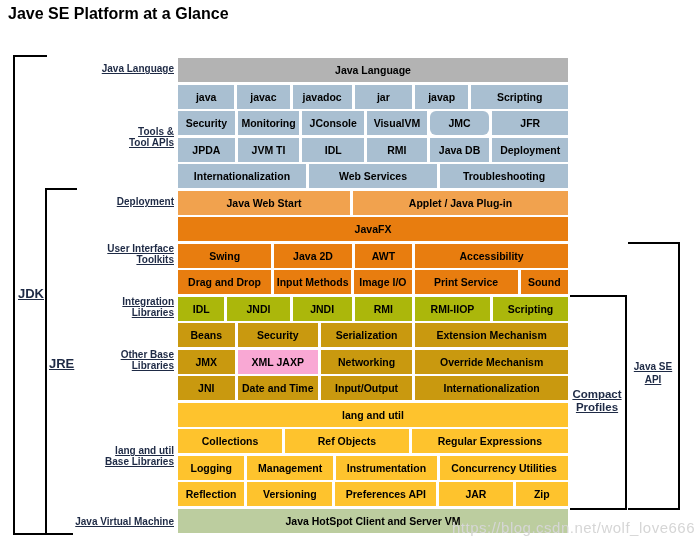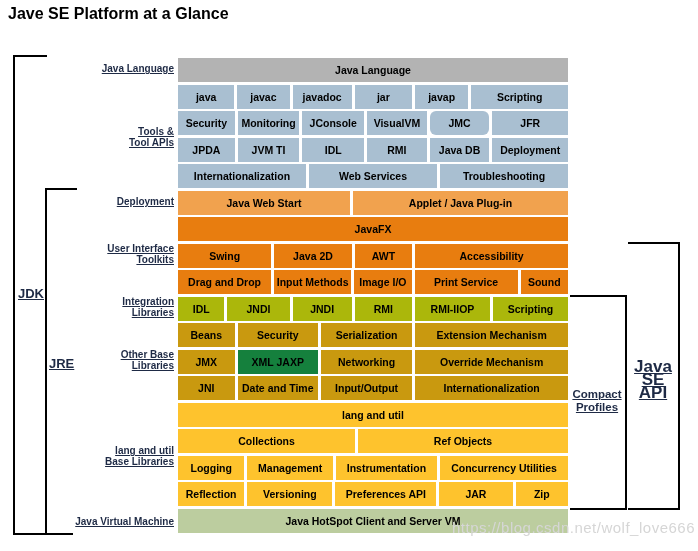--- a/index.html
+++ b/index.html
@@ -42,21 +42,21 @@
   .api-bracket-bottom { position:absolute; left:628px; top:508px; width:52px; height:2px; background:#000; }
   .compact-bracket { position:absolute; left:570px; top:295px; width:55px; height:213px;
     border-top:2px solid #000; border-right:2px solid #000; }
   .compact-bracket-bottom { position:absolute; left:570px; top:508px; width:57px; height:2px; background:#000; }
 
   
   .side-label { position:absolute; font-weight:bold; color:#1e2a45; text-decoration:underline; }
   .jdk-label { left:18px; top:286px; font-size:13px; }
   .jre-label { left:49px; top:356px; font-size:13px; }
   .java-se-api-label { left:627px; top:360px; width:52px; text-align:center;
-    font-size:17px; line-height:13px; }
+    font-size:10px; line-height:13px; }
   .compact-profiles-label { left:568px; top:388px; width:58px; text-align:center;
     font-size:11.5px; line-height:13px; }
 
   .watermark { position:absolute; right:3px; top:519px; font-size:15px;
     color:#d6d6d6; letter-spacing:0.5px; }
 </style>
 </head>
 <body>
 
 <div class="page">
@@ -148,36 +148,37 @@
         <div class="cell" style="background: rgb(171, 183, 11); flex-grow: 76;">Scripting</div>
       </div>
       <div class="row">
         <div class="cell" style="background: rgb(201, 153, 15); flex-grow: 57;">Beans</div>
         <div class="cell" style="background: rgb(201, 153, 15); flex-grow: 81;">Security</div>
         <div class="cell" style="background: rgb(201, 153, 15); flex-grow: 92;">Serialization</div>
         <div class="cell" style="background: rgb(201, 153, 15); flex-grow: 154;">Extension Mechanism</div>
       </div>
       <div class="row">
         <div class="cell" style="background: rgb(201, 153, 15); flex-grow: 57;">JMX</div>
-        <div class="cell" style="background: #15803d; flex-grow: 81;">XML JAXP</div>
+        <div class="cell" style="background: #f9a8d4; flex-grow: 81;">XML JAXP</div>
         <div class="cell" style="background: rgb(201, 153, 15); flex-grow: 92;">Networking</div>
         <div class="cell" style="background: rgb(201, 153, 15); flex-grow: 154;">Override Mechanism</div>
       </div>
       <div class="row">
         <div class="cell" style="background: rgb(201, 153, 15); flex-grow: 57;">JNI</div>
         <div class="cell" style="background: rgb(201, 153, 15); flex-grow: 81;">Date and Time</div>
         <div class="cell" style="background: rgb(201, 153, 15); flex-grow: 92;">Input/Output</div>
         <div class="cell" style="background: rgb(201, 153, 15); flex-grow: 154;">Internationalization</div>
       </div>
       <div class="row">
         <div class="cell" style="background: rgb(254, 195, 45); flex-grow: 390;">lang and util</div>
       </div>
       <div class="row">
         <div class="cell" style="background: rgb(254, 195, 45); flex-grow: 86;">Collections</div>
         <div class="cell" style="background: rgb(254, 195, 45); flex-grow: 102;">Ref Objects</div>
+        <div class="cell" style="background: rgb(254, 195, 45); flex-grow: 129;">Regular Expressions</div>
       </div>
       <div class="row">
         <div class="cell" style="background: rgb(254, 195, 45); flex-grow: 67;">Logging</div>
         <div class="cell" style="background: rgb(254, 195, 45); flex-grow: 86;">Management</div>
         <div class="cell" style="background: rgb(254, 195, 45); flex-grow: 102;">Instrumentation</div>
         <div class="cell" style="background: rgb(254, 195, 45); flex-grow: 129;">Concurrency Utilities</div>
       </div>
       <div class="row">
         <div class="cell" style="background: rgb(254, 195, 45); flex-grow: 67;">Reflection</div>
         <div class="cell" style="background: rgb(254, 195, 45); flex-grow: 86;">Versioning</div>

